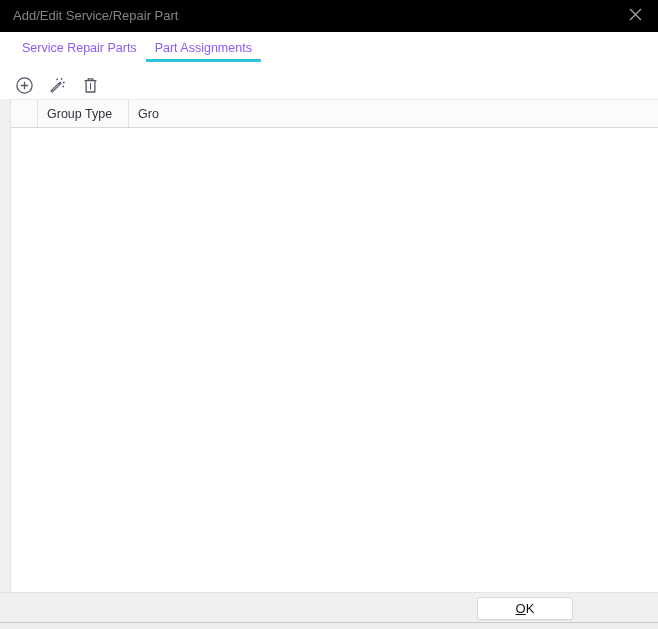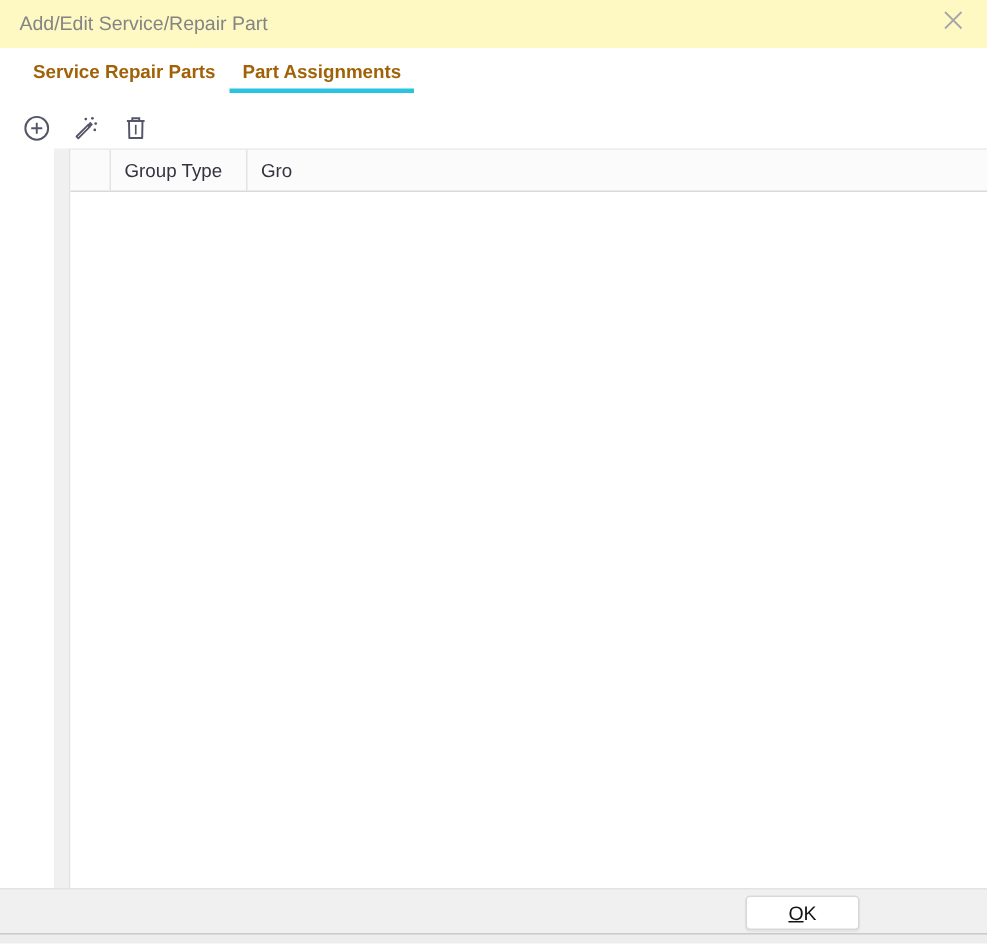--- a/index.html
+++ b/index.html
@@ -9,62 +9,61 @@
     background: #ffffff;
     position: relative;
     overflow: hidden;
     width: 658px;
     height: 629px;
   }
 
   
   .titlebar {
     position: absolute; top: 0; left: 0; right: 0; height: 32px;
-    background: #fef9c3;
+    background: #000000;
   }
   .title-text {
     position: absolute; left: 13px; top: 8px;
     font-size: 13px; color: #848484;
   }
   .close-btn {
     position: absolute; right: 13px; top: 6px;
     width: 20px; height: 20px;
     display: flex; align-items: center; justify-content: center;
     cursor: default;
   }
 
   
   .tabs {
     position: absolute; top: 36px; left: 13px; right: 0; height: 26px;
     display: flex; align-items: stretch;
   }
   .tab {
     padding: 5px 9px 0 9px;
-    font-size: 12.5px; font-weight: 700; color: #a16207;
+    font-size: 12.5px; font-weight: 400; color: #8b5cf6;
     white-space: nowrap;
     border-bottom: 3px solid transparent;
   }
   .tab.active { border-bottom-color: #2bc3e2; }
 
   
   .toolbar {
     position: absolute; top: 72px; left: 13px; height: 26px;
     display: flex; gap: 11px; align-items: center;
   }
   .tool-btn {
     width: 22px; height: 22px;
     display: flex; align-items: center; justify-content: center;
   }
   .tool-btn svg { display: block; }
 
   
   .content {
     position: absolute; top: 99px; left: 0; right: 0; bottom: 37px;
     background: #f0f0f0;
-    margin-left: 36px;
   }
   .grid {
     position: absolute; top: 0; left: 10px; right: 0; bottom: 0;
     background: #ffffff;
     border-left: 1px solid #e3e3e3;
   }
   .grid-header {
     height: 29px;
     background: #fbfbfb;
     border-top: 1px solid #ececec;
@@ -96,21 +95,21 @@
     position: absolute; top: 4px; height: 23px;
     background: #ffffff;
     border: 1px solid #d8d8d8;
     border-radius: 3px;
     box-shadow: 0 1px 1px rgba(0,0,0,0.05);
     font-family: "Liberation Sans", sans-serif;
     font-size: 13px; color: #141414;
     display: flex; align-items: center; justify-content: center;
   }
   .btn .mnemonic { text-decoration: underline; }
-  .btn-ok { right: 85px; width: 76px; }
+  .btn-ok { right: 85px; width: 96px; }
   .btn-cancel { right: 5px; width: 74px; }
 
   .bottom-strip {
     position: absolute; bottom: 0; left: 0; right: 0; height: 7px;
     background: #ededed;
     border-top: 1px solid #c9c9c9;
   }
 </style>
 </head>
 <body>

